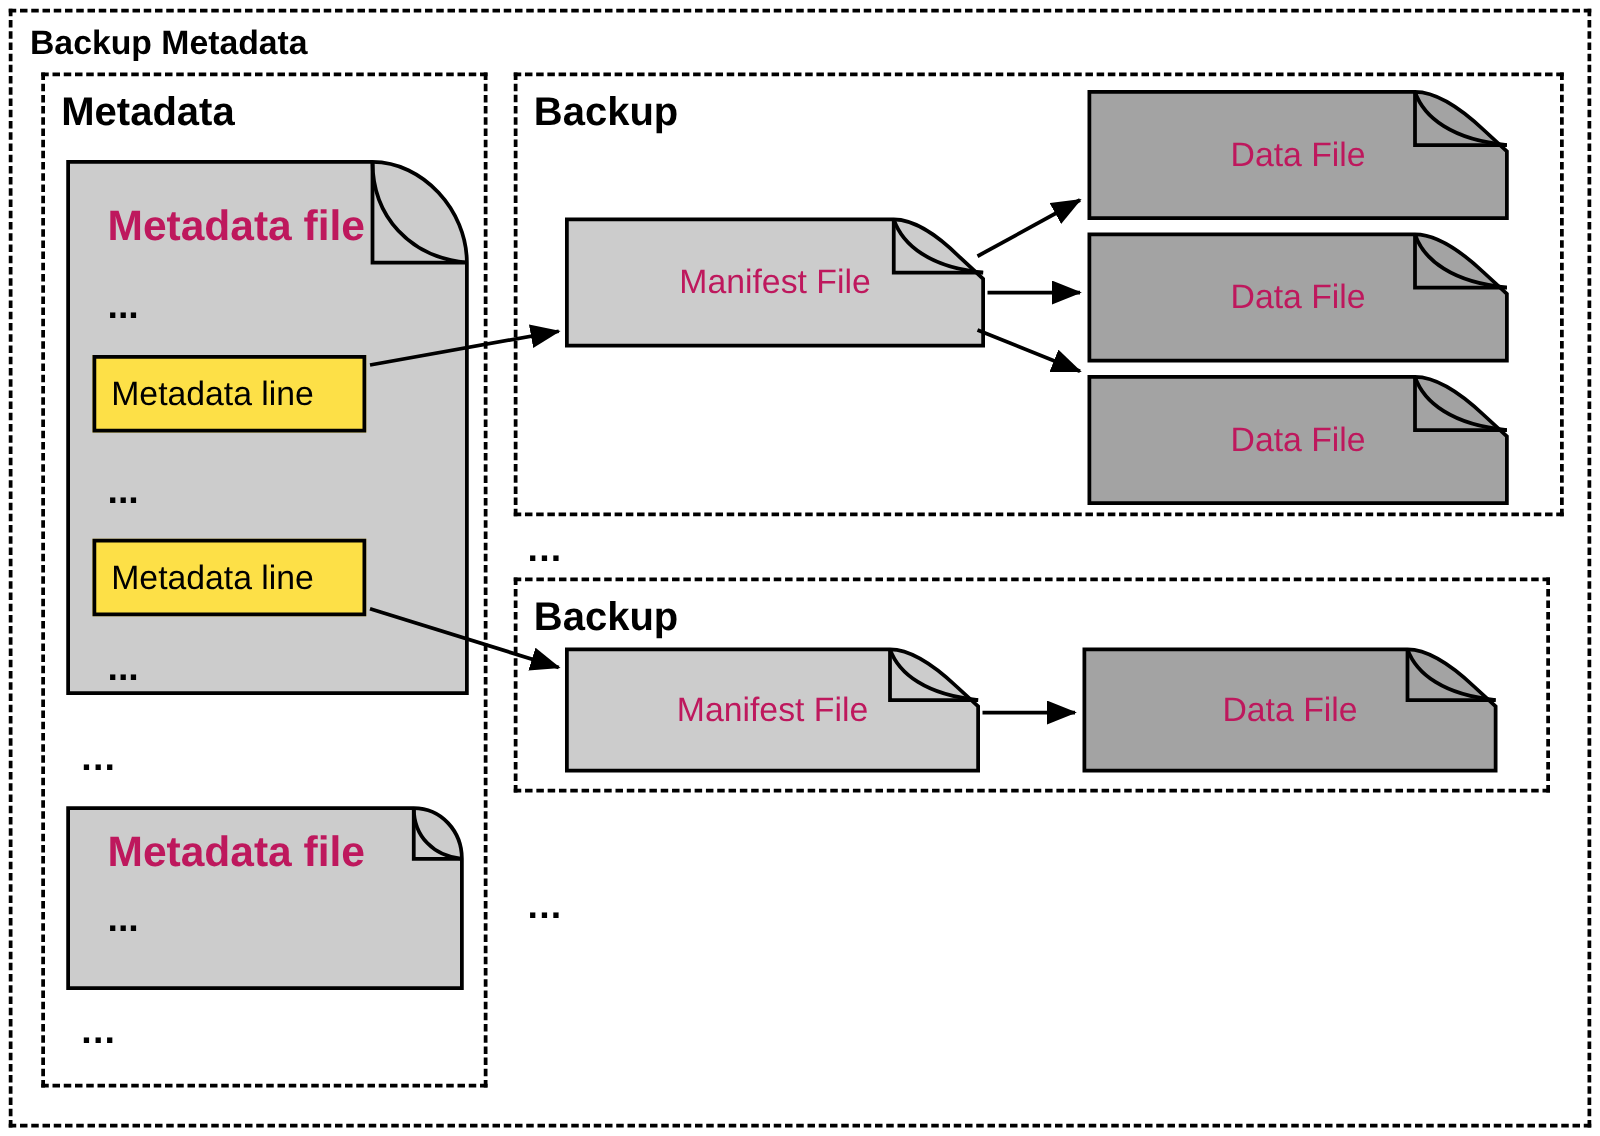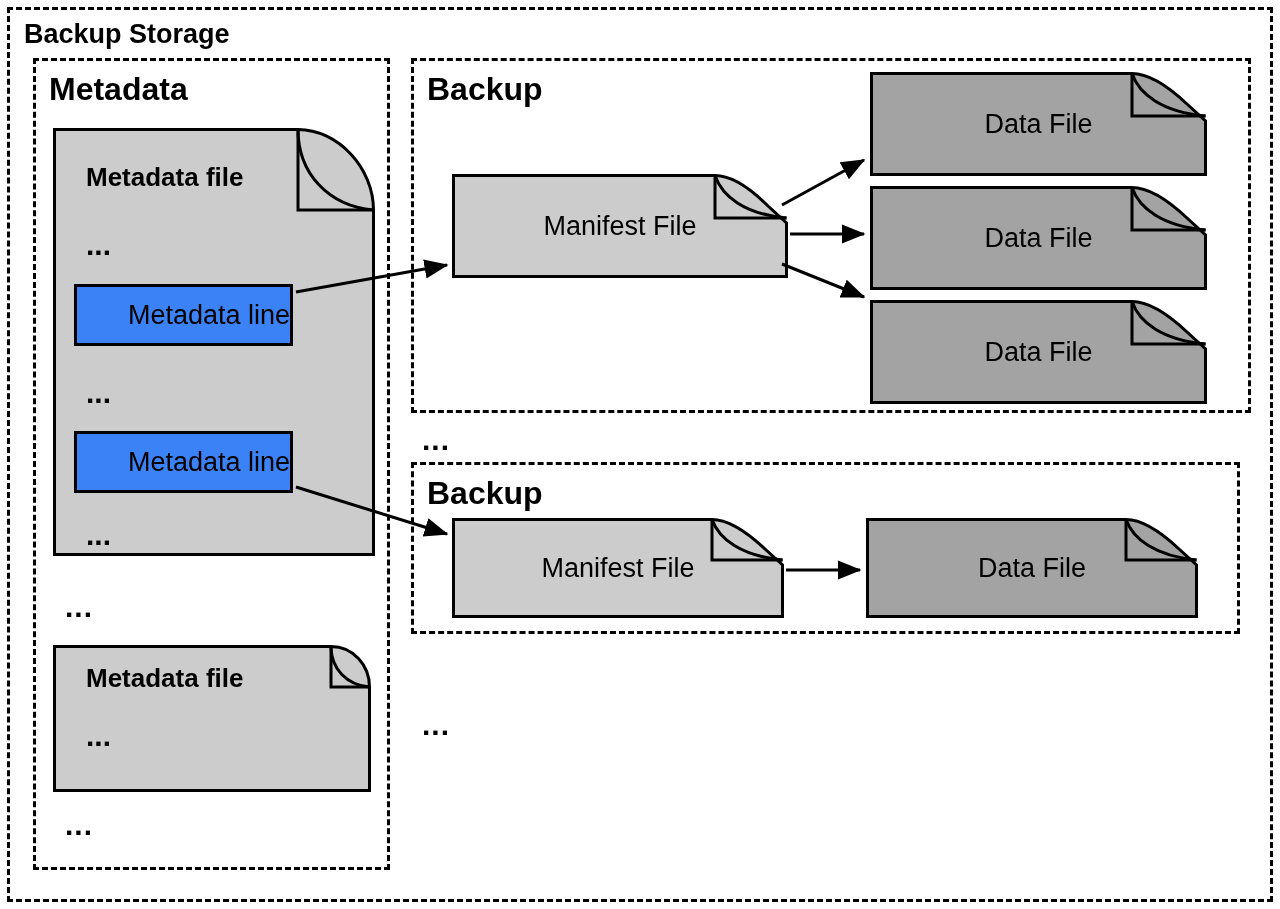--- a/index.html
+++ b/index.html
@@ -43,47 +43,47 @@
 
   
   .file{
     position:absolute;
   }
   .file svg{ display:block; width:100%; height:100%; overflow:visible;}
   .file .file-label{
     position:absolute;
     left:0; right:0;
     text-align:center;
-    color:#000000;
+    color:#be185d;
     white-space:nowrap;
     pointer-events:none;
   }
   .file .file-label.centered{
     top:50%;
     transform:translateY(-50%);
     font-size:27px;
   }
   .file .file-label.topleft{
     top:34px;
     left:33px;
     right:auto;
     text-align:left;
     font-weight:bold;
-    font-size:26px;
+    font-size:34px;
   }
 
   
   .meta-line{
     position:absolute;
     border:3px solid #000;
-    background:#3b82f6;
+    background:#fde047;
     box-sizing:border-box;
     display:flex;
     align-items:center;
-    justify-content:flex-end;
+    justify-content:flex-start;
   }
   .meta-line span{
     font-size:27px;
     padding-left:12px;
     color:#000;
     white-space:nowrap;
   }
   .file .inner-ellipsis{
     position:absolute;
     font-weight:bold;
@@ -101,21 +101,21 @@
     pointer-events:none;
     overflow:visible;
   }
 </style>
 </head>
 <body>
 
 <div id="canvas">
 
   <div class="dashbox" style="left:7px; top:7px; width:1266px; height:895px;">
-    <div class="box-title title-outer">Backup Storage</div>
+    <div class="box-title title-outer">Backup Metadata</div>
   </div>
 
   <div class="dashbox" style="left:33px; top:58px; width:357px; height:812px;">
     <div class="box-title title-inner">Metadata</div>
   </div>
 
   <div class="file" style="left:53px; top:128px; width:322px; height:428px;">
     <svg viewBox="0 0 322 428" preserveAspectRatio="none" aria-hidden="true">
       <path d="M1.5,1.5 H245 C285,1.5 320.5,40 320.5,82 V426.5 H1.5 Z" fill="#cccccc" stroke="#000000" stroke-width="3"></path>
       <path d="M245,1.5 C245,45 275,78 320.5,82" fill="none" stroke="#000000" stroke-width="3"></path>

